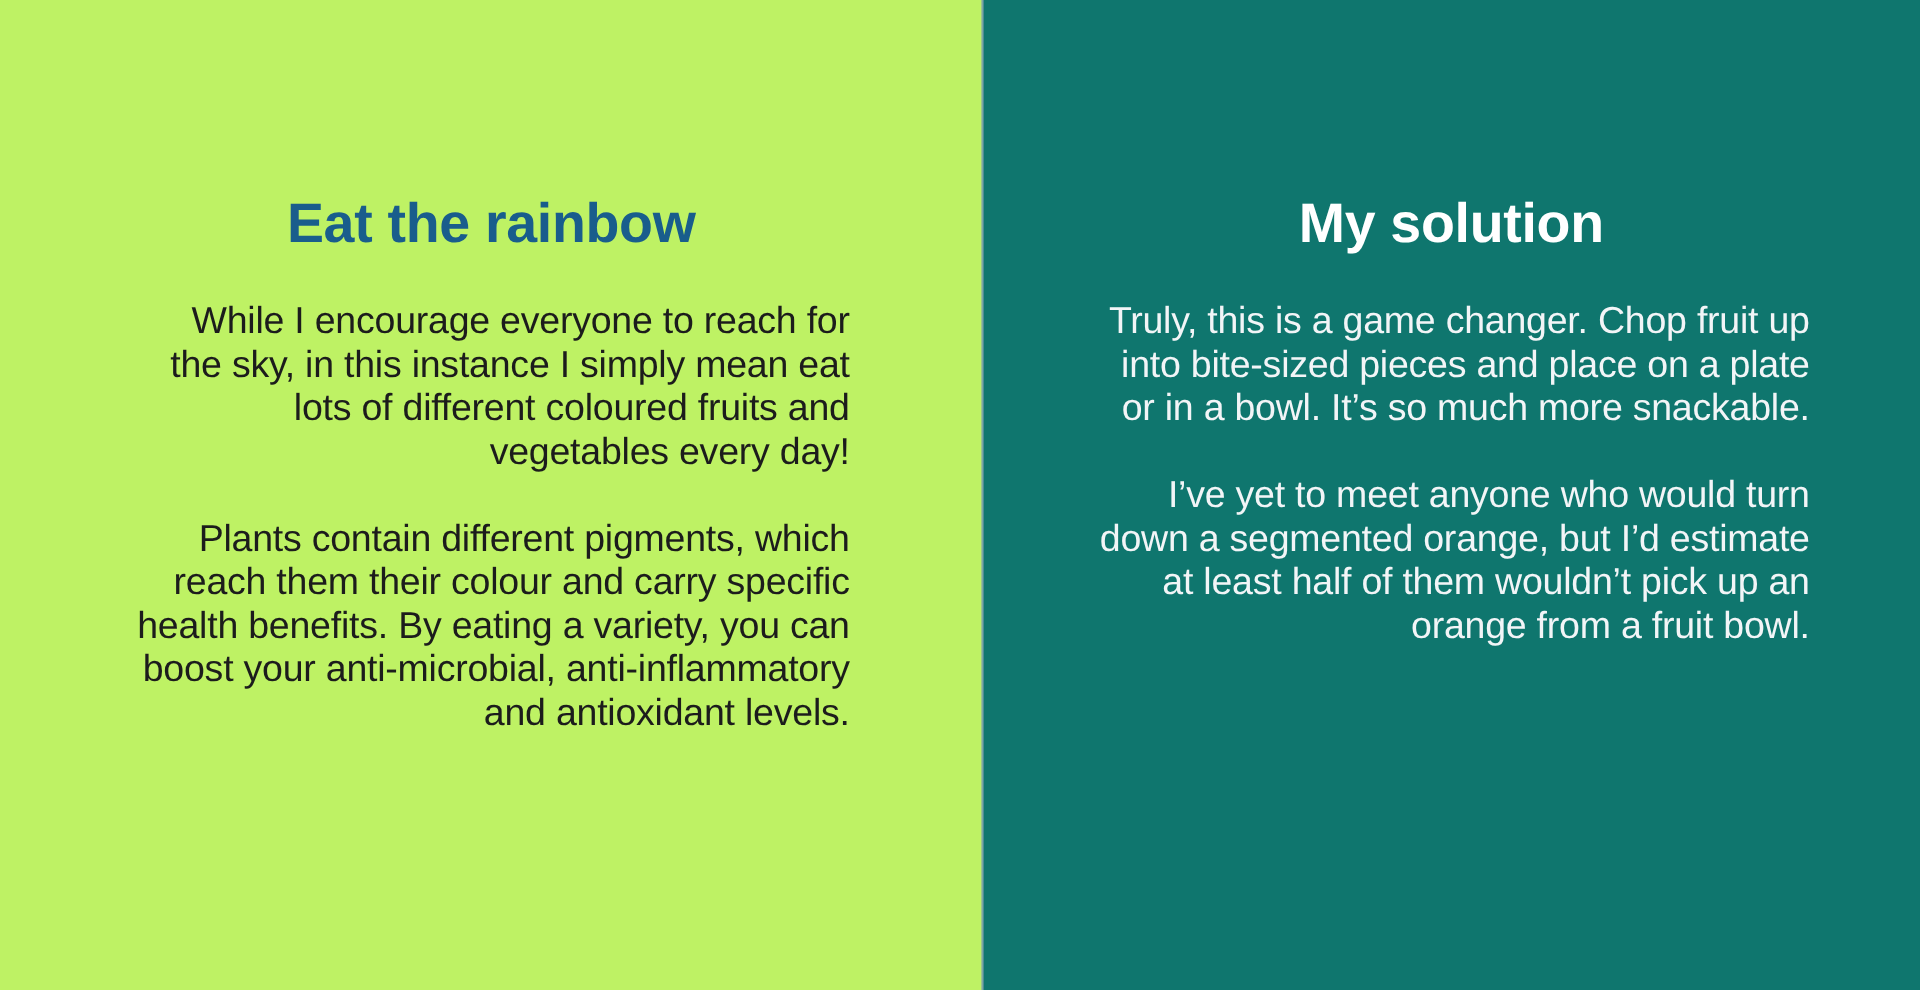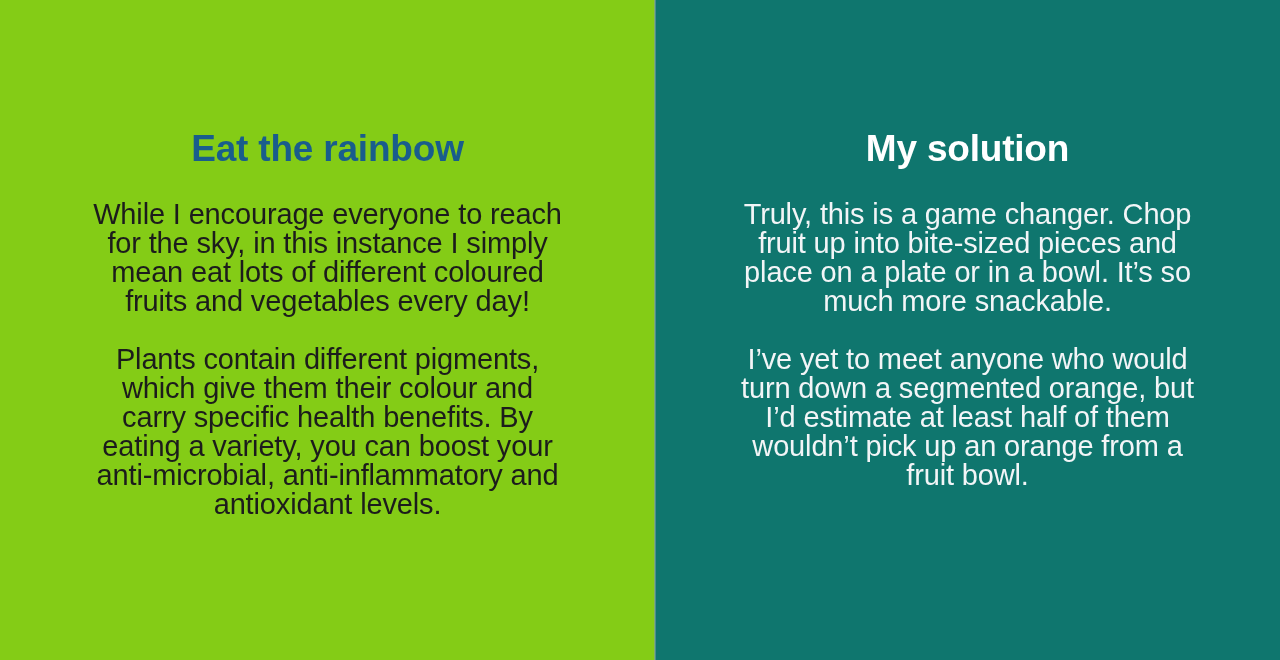--- a/index.html
+++ b/index.html
@@ -27,21 +27,21 @@
     position: relative;
     height: 660px;
     box-sizing: border-box;
     display: flex;
     flex-direction: column;
     align-items: center;
   }
 
   .panel-left {
     width: 655px;
-    background: #84cc16;
+    background: #bef264;
   }
 
   .panel-right {
     width: 625px;
     background: #0f766e;
   }
 
   .panel-divider {
     position: absolute;
     left: 654px;
@@ -82,24 +82,24 @@
   .panel-left .body-block {
     margin-top: 29px;
   }
 
   .panel-right .body-block {
     margin-top: 29px;
   }
 
   .body-para {
     margin: 0 0 29px 0;
-    font-size: 29px;
+    font-size: 25px;
     line-height: 29px;
     letter-spacing: -0.15px;
-    text-align: center;
+    text-align: right;
   }
 
   .body-para:last-child {
     margin-bottom: 0;
   }
 
   .panel-left .body-para {
     color: #1c1c1c;
   }
 
@@ -109,21 +109,21 @@
 </style>
 </head>
 <body>
 
 <div class="slide">
 
   <section class="panel panel-left">
     <h1 class="panel-heading">Eat the rainbow</h1>
     <div class="body-block">
       <p class="body-para">While I encourage everyone to reach for the sky, in this instance I simply mean eat lots of different coloured fruits and vegetables every day!</p>
-      <p class="body-para">Plants contain different pigments, which give them their colour and carry specific health benefits. By eating a variety, you can boost your anti-microbial, anti-inflammatory and antioxidant levels.</p>
+      <p class="body-para">Plants contain different pigments, which reach them their colour and carry specific health benefits. By eating a variety, you can boost your anti-microbial, anti-inflammatory and antioxidant levels.</p>
     </div>
   </section>
 
   <section class="panel panel-right">
     <h1 class="panel-heading">My solution</h1>
     <div class="body-block">
       <p class="body-para">Truly, this is a game changer. Chop fruit up into bite-sized pieces and place on a plate or in a bowl. It’s so much more snackable.</p>
       <p class="body-para">I’ve yet to meet anyone who would turn down a segmented orange, but I’d estimate at least half of them wouldn’t pick up an orange from a fruit bowl.</p>
     </div>
   </section>

